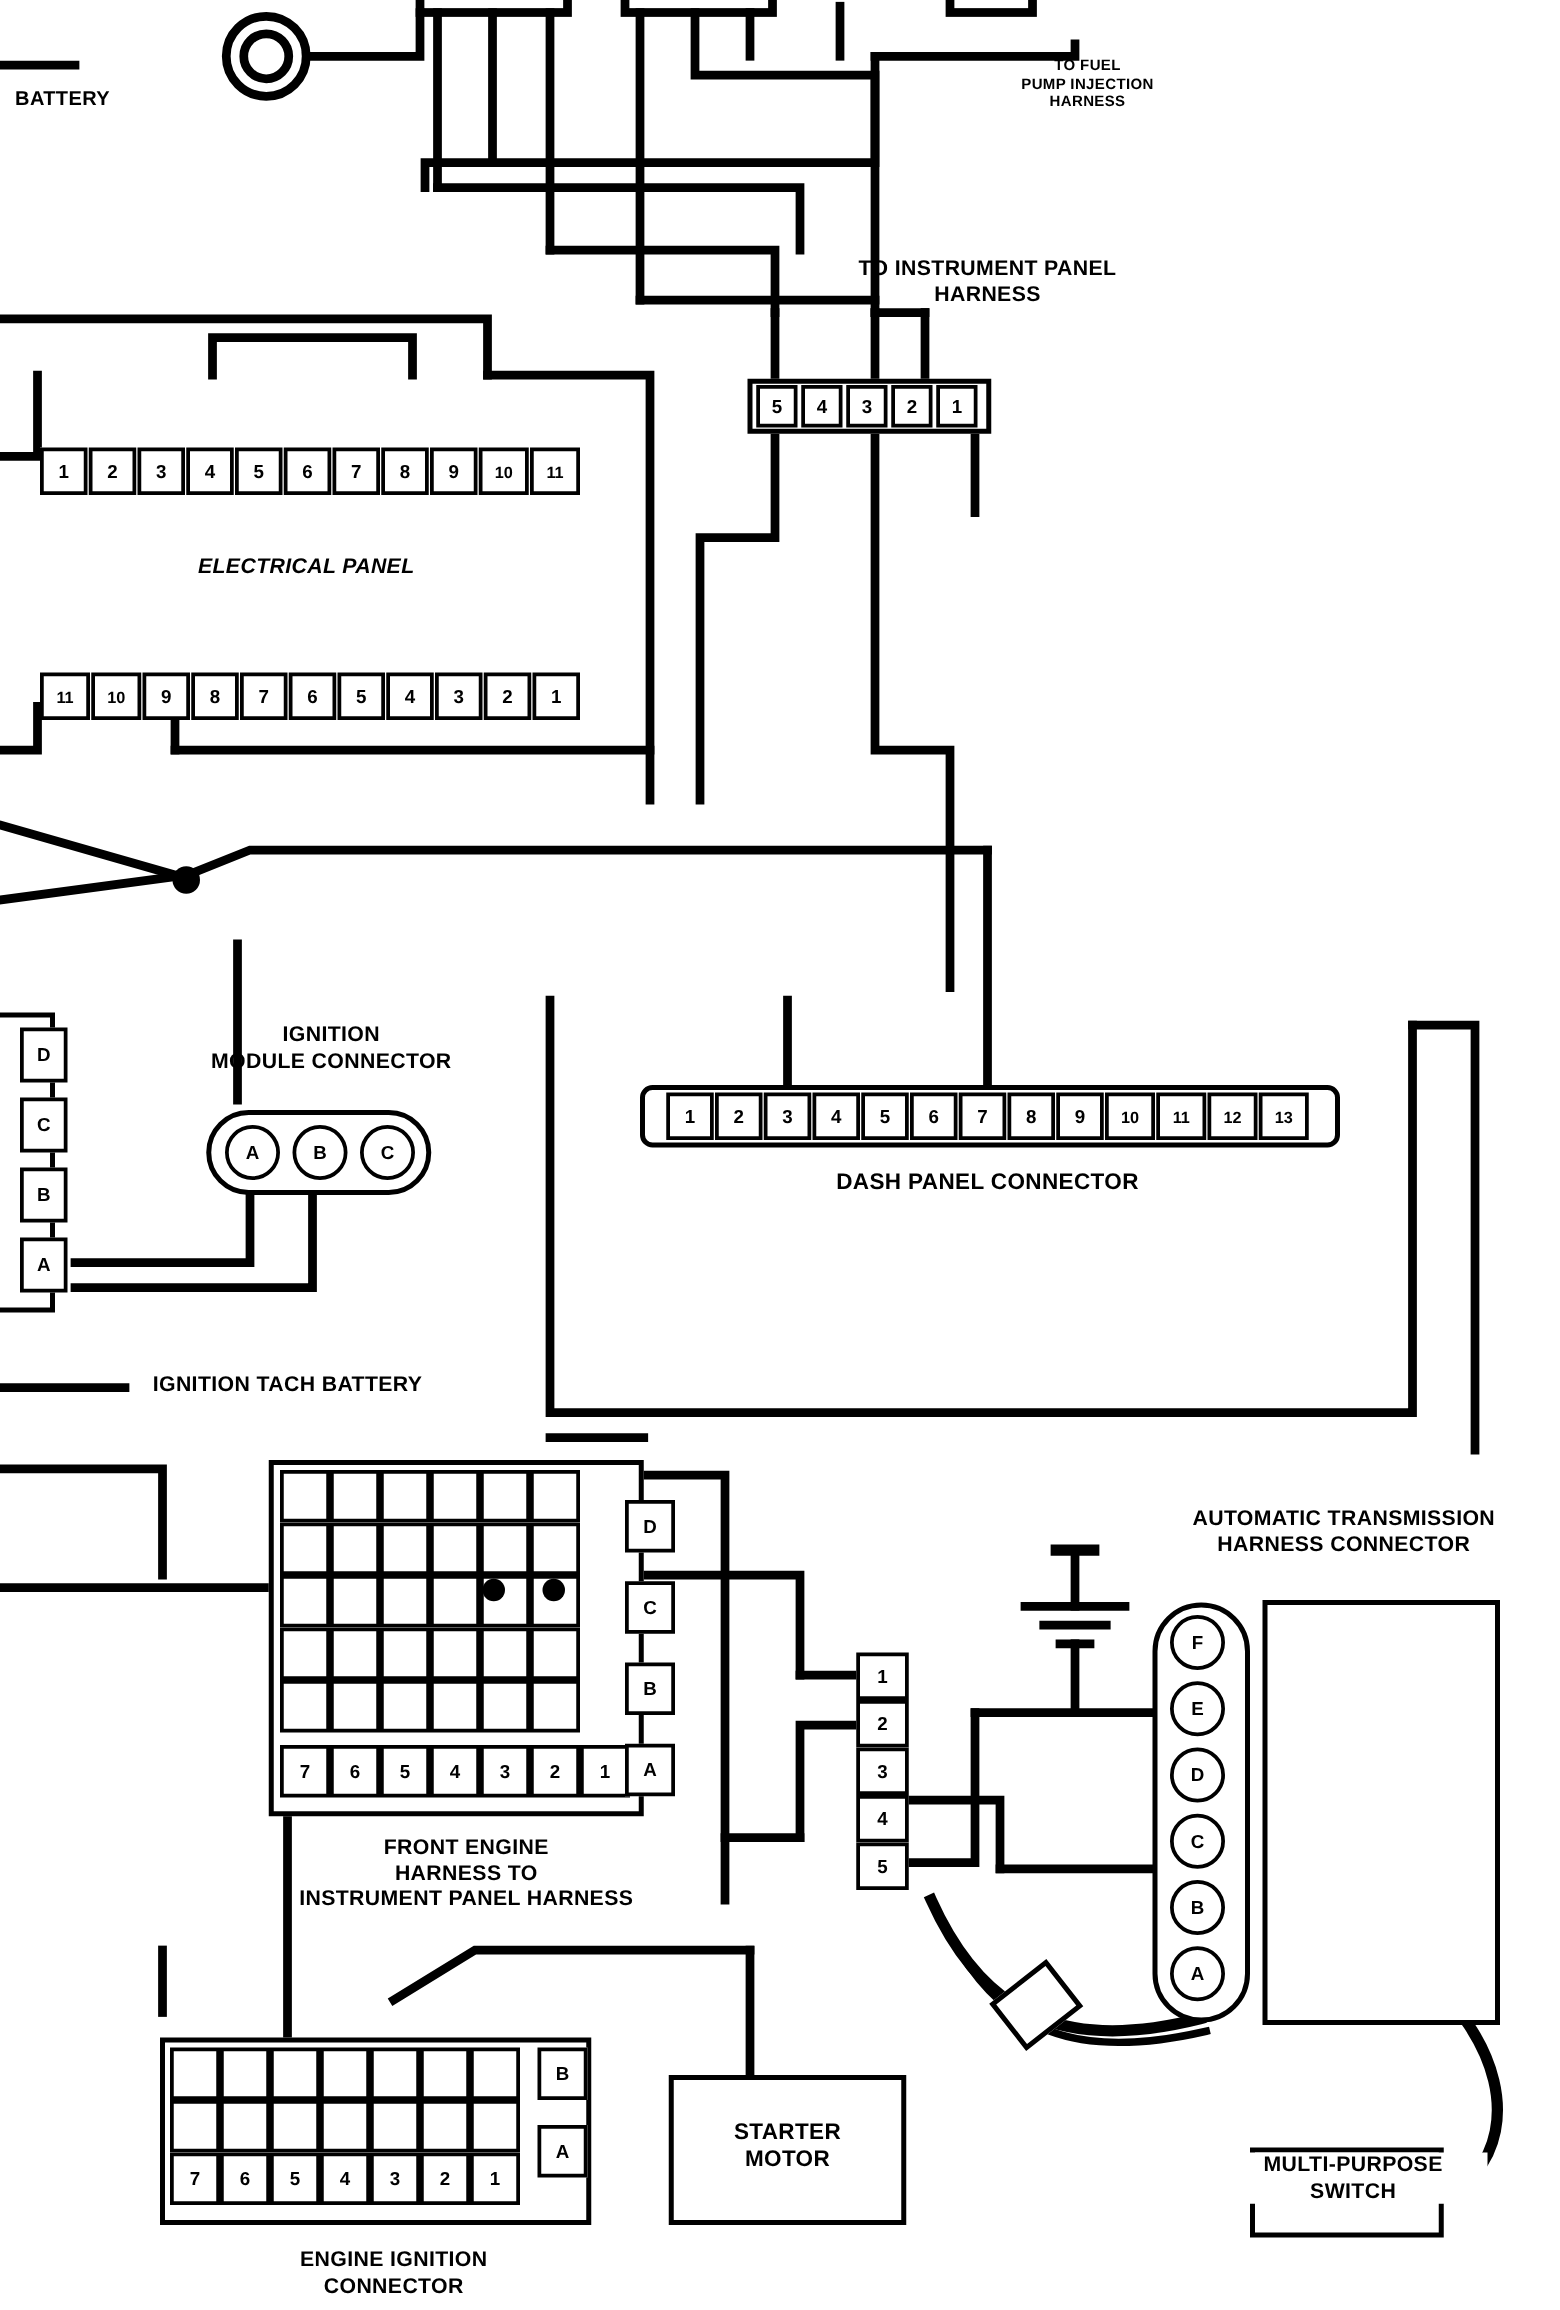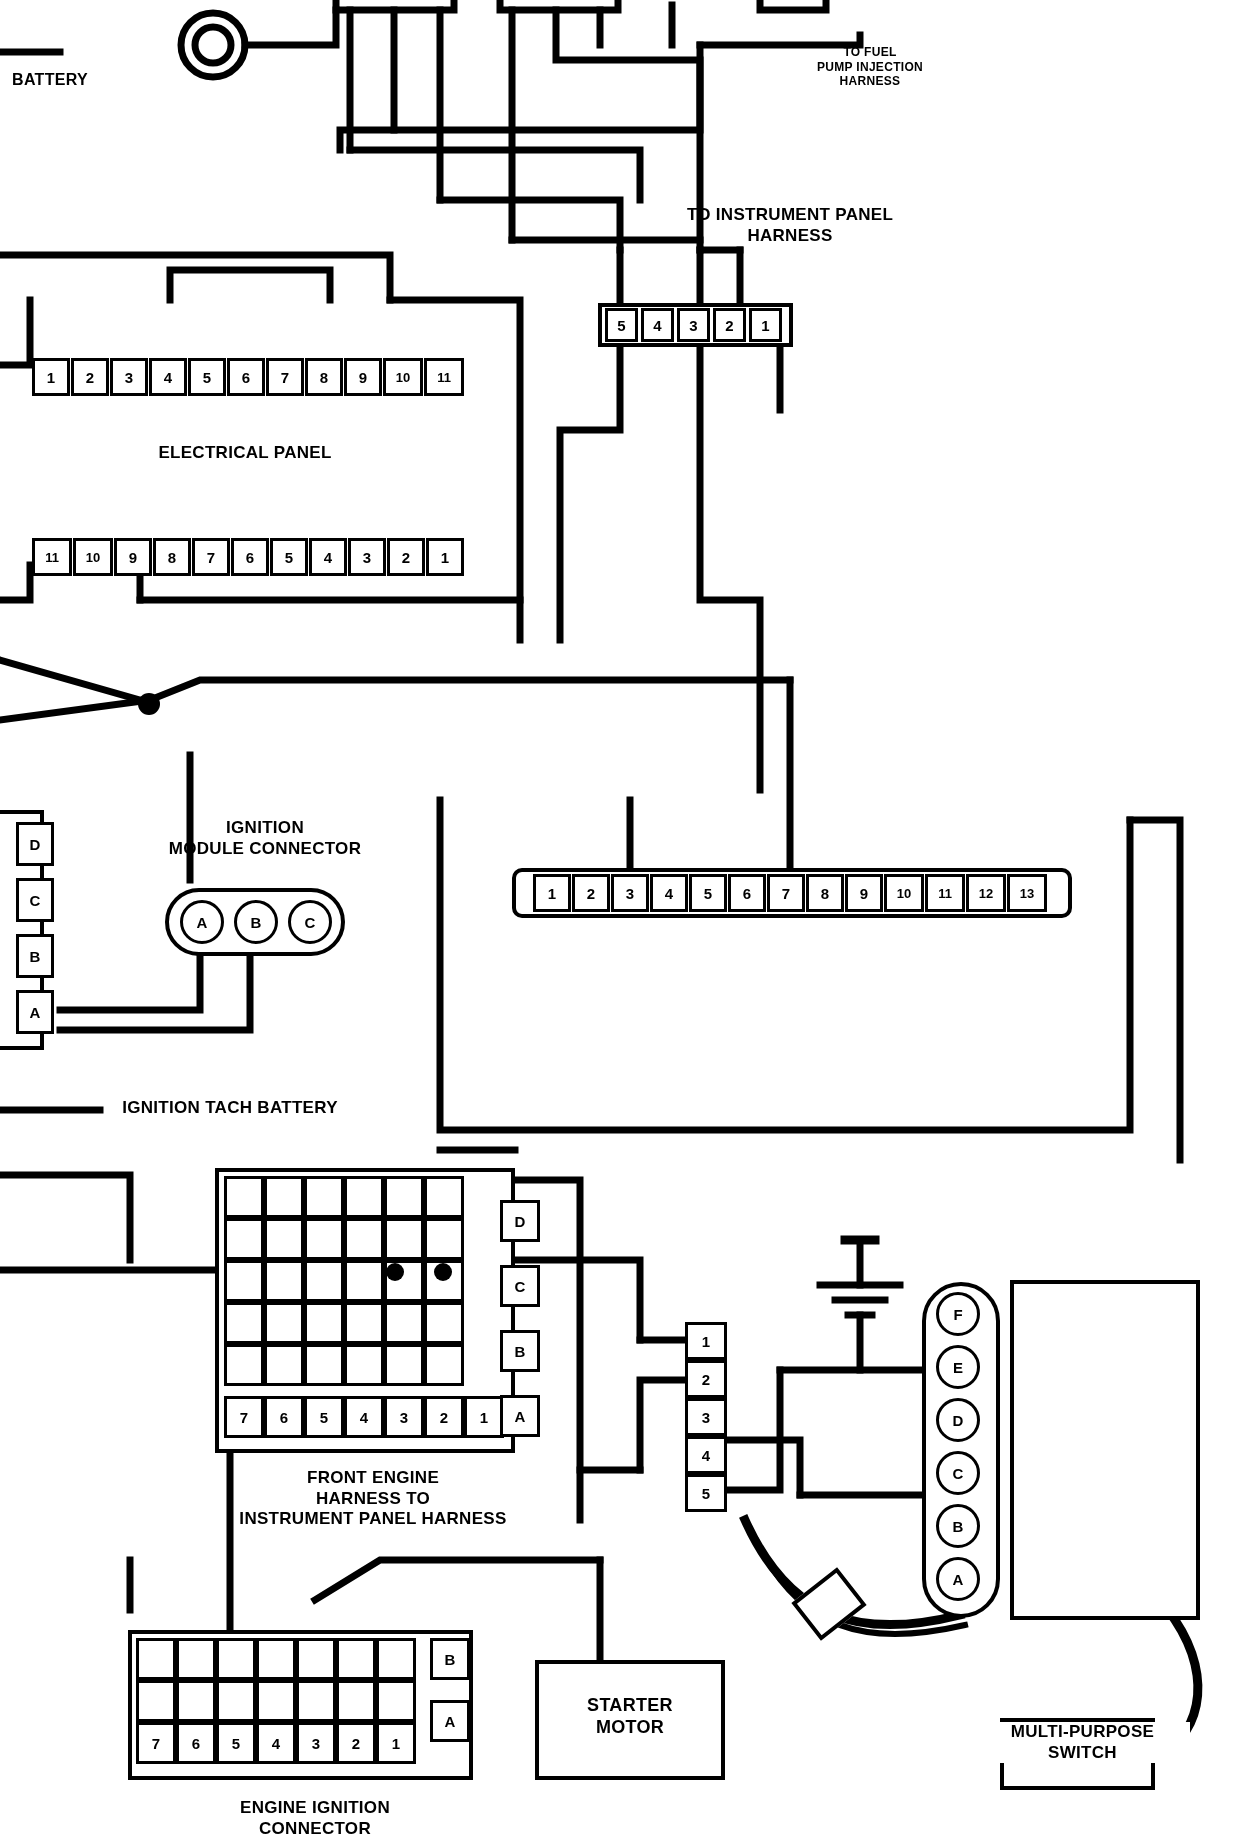--- a/index.html
+++ b/index.html
@@ -130,21 +130,21 @@
   <div class="pin" style="left:110px;top:358px;width:38px;height:38px;">3</div>
   <div class="pin" style="left:149px;top:358px;width:38px;height:38px;">4</div>
   <div class="pin" style="left:188px;top:358px;width:38px;height:38px;">5</div>
   <div class="pin" style="left:227px;top:358px;width:38px;height:38px;">6</div>
   <div class="pin" style="left:266px;top:358px;width:38px;height:38px;">7</div>
   <div class="pin" style="left:305px;top:358px;width:38px;height:38px;">8</div>
   <div class="pin" style="left:344px;top:358px;width:38px;height:38px;">9</div>
   <div class="pin" style="left:383px;top:358px;width:40px;height:38px;font-size:13px;">10</div>
   <div class="pin" style="left:424px;top:358px;width:40px;height:38px;font-size:13px;">11</div>
 
-  <div class="lbl" style="left:95px;top:443px;width:300px;font-size:17px;">ELECTRICAL PANEL</div>
+  <div class="lbl" style="left:95px;top:443px;width:300px;font-size:17px;font-style:italic;">ELECTRICAL PANEL</div>
 
   <div class="pin" style="left:32px;top:538px;width:40px;height:38px;font-size:13px;">11</div>
   <div class="pin" style="left:73px;top:538px;width:40px;height:38px;font-size:13px;">10</div>
   <div class="pin" style="left:114px;top:538px;width:38px;height:38px;">9</div>
   <div class="pin" style="left:153px;top:538px;width:38px;height:38px;">8</div>
   <div class="pin" style="left:192px;top:538px;width:38px;height:38px;">7</div>
   <div class="pin" style="left:231px;top:538px;width:38px;height:38px;">6</div>
   <div class="pin" style="left:270px;top:538px;width:38px;height:38px;">5</div>
   <div class="pin" style="left:309px;top:538px;width:38px;height:38px;">4</div>
   <div class="pin" style="left:348px;top:538px;width:38px;height:38px;">3</div>
@@ -174,20 +174,21 @@
   <div class="pin" style="left:650px;top:874px;width:38px;height:38px;">4</div>
   <div class="pin" style="left:689px;top:874px;width:38px;height:38px;">5</div>
   <div class="pin" style="left:728px;top:874px;width:38px;height:38px;">6</div>
   <div class="pin" style="left:767px;top:874px;width:38px;height:38px;">7</div>
   <div class="pin" style="left:806px;top:874px;width:38px;height:38px;">8</div>
   <div class="pin" style="left:845px;top:874px;width:38px;height:38px;">9</div>
   <div class="pin" style="left:884px;top:874px;width:40px;height:38px;font-size:13px;">10</div>
   <div class="pin" style="left:925px;top:874px;width:40px;height:38px;font-size:13px;">11</div>
   <div class="pin" style="left:966px;top:874px;width:40px;height:38px;font-size:13px;">12</div>
   <div class="pin" style="left:1007px;top:874px;width:40px;height:38px;font-size:13px;">13</div>
+  <div class="lbl" style="left:555px;top:935px;width:470px;font-size:18px;">DASH PANEL CONNECTOR</div>
 
   <div class="box" style="left:215px;top:1168px;width:300px;height:285px;"></div>
 
   <div class="cell" style="left:224px;top:1176px;width:40px;height:42px;"></div>
   <div class="cell" style="left:264px;top:1176px;width:40px;height:42px;"></div>
   <div class="cell" style="left:304px;top:1176px;width:40px;height:42px;"></div>
   <div class="cell" style="left:344px;top:1176px;width:40px;height:42px;"></div>
   <div class="cell" style="left:384px;top:1176px;width:40px;height:42px;"></div>
   <div class="cell" style="left:424px;top:1176px;width:40px;height:42px;"></div>
   <div class="cell" style="left:224px;top:1218px;width:40px;height:42px;"></div>
@@ -236,20 +237,22 @@
   <div style="position:absolute;left:434px;top:1263px;width:18px;height:18px;background:#000;border-radius:50%;"></div>
 
   <div class="pin" style="left:685px;top:1322px;width:42px;height:38px;">1</div>
   <div class="pin" style="left:685px;top:1360px;width:42px;height:38px;">2</div>
   <div class="pin" style="left:685px;top:1398px;width:42px;height:38px;">3</div>
   <div class="pin" style="left:685px;top:1436px;width:42px;height:38px;">4</div>
   <div class="pin" style="left:685px;top:1474px;width:42px;height:38px;">5</div>
 
   <div class="box" style="left:800px;top:1580px;width:58px;height:48px;transform:rotate(-38deg);"></div>
 
+  <div class="lbl" style="left:905px;top:1205px;width:340px;font-size:17px;">AUTOMATIC TRANSMISSION
+HARNESS CONNECTOR</div>
   <div class="box" style="left:1010px;top:1280px;width:190px;height:340px;"></div>
   <div class="box" style="left:922px;top:1282px;width:78px;height:336px;border-radius:40px;"></div>
   <div class="pin pinr" style="left:936px;top:1292px;width:44px;height:44px;">F</div>
   <div class="pin pinr" style="left:936px;top:1345px;width:44px;height:44px;">E</div>
   <div class="pin pinr" style="left:936px;top:1398px;width:44px;height:44px;">D</div>
   <div class="pin pinr" style="left:936px;top:1451px;width:44px;height:44px;">C</div>
   <div class="pin pinr" style="left:936px;top:1504px;width:44px;height:44px;">B</div>
   <div class="pin pinr" style="left:936px;top:1557px;width:44px;height:44px;">A</div>
 
   <div class="box" style="left:1000px;top:1718px;width:155px;height:72px;"></div>

